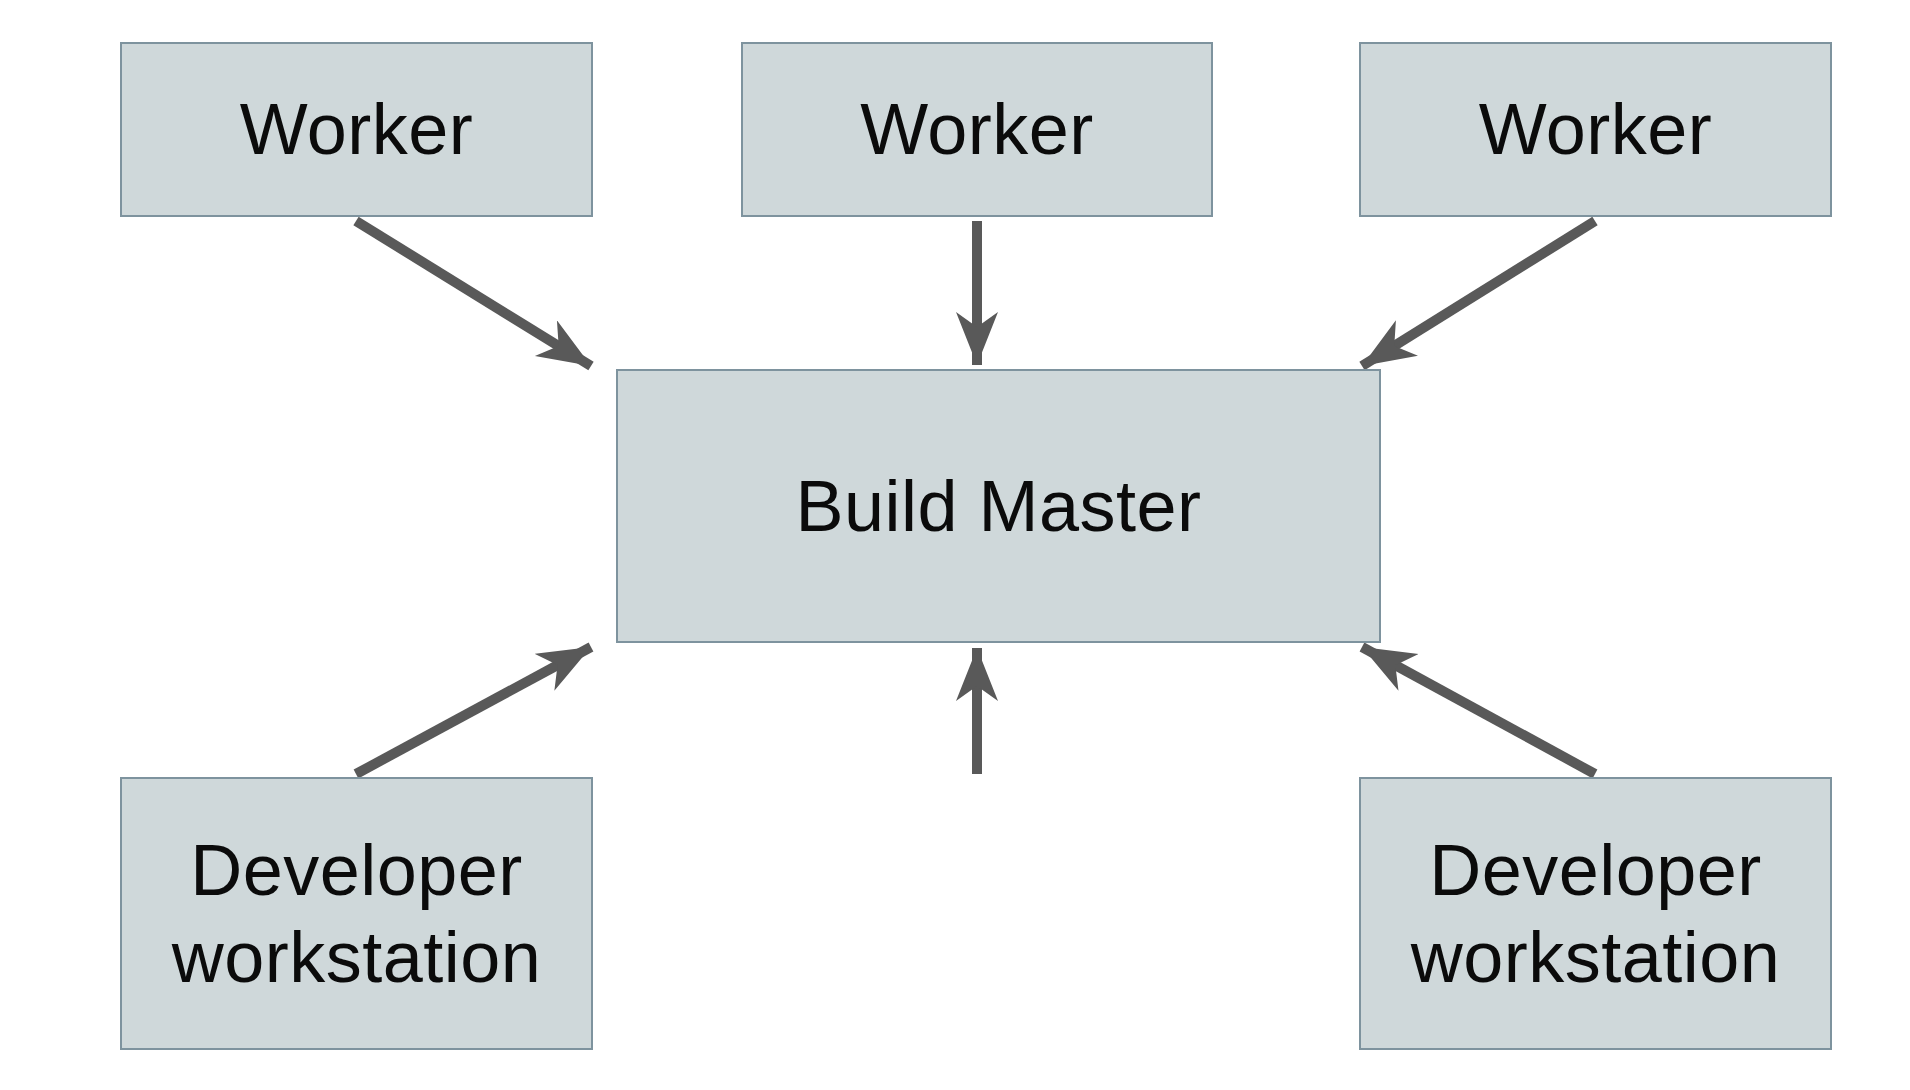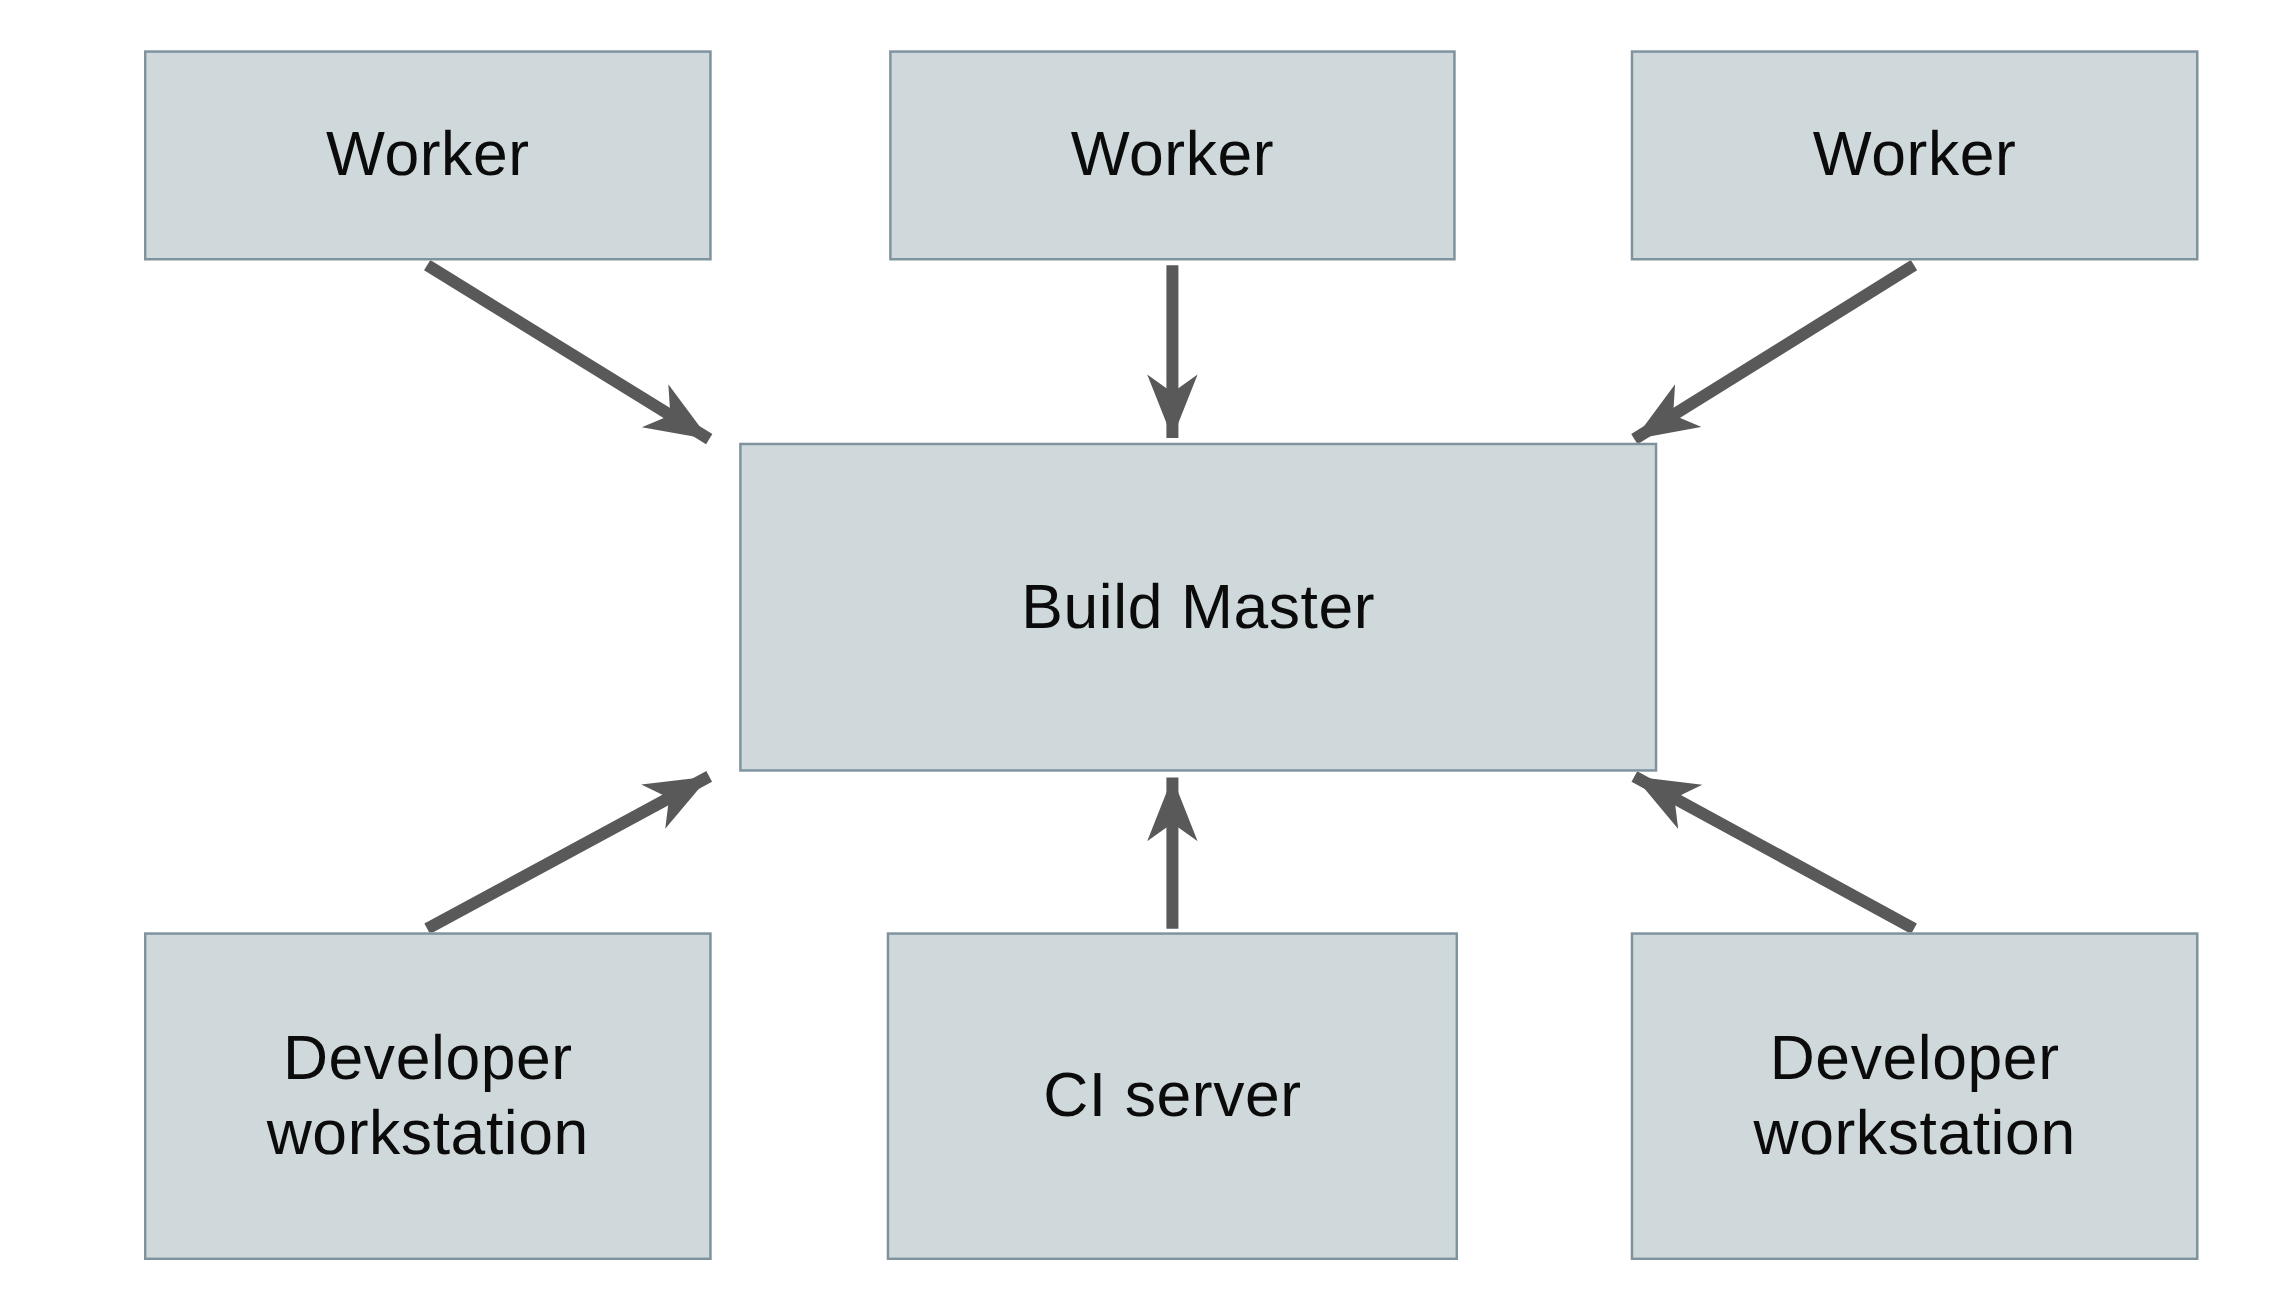--- a/index.html
+++ b/index.html
@@ -35,21 +35,21 @@
   .node {
     position: absolute;
     box-sizing: border-box;
     background: var(--node-fill, #cfd8da);
     border: 2px solid var(--node-border, #7e939e);
     display: flex;
     align-items: center;
     justify-content: center;
     text-align: center;
     color: var(--text-color, #000000);
-    font-size: 52px;
+    font-size: 72px;
     line-height: 1.2;
     letter-spacing: 0.5px;
   }
   .n-worker-1      { left: 120px;  top: 42px;  width: 473px; height: 175px; }
   .n-worker-2      { left: 741px;  top: 42px;  width: 472px; height: 175px; }
   .n-worker-3      { left: 1359px; top: 42px;  width: 473px; height: 175px; }
   .n-build-master  { left: 616px;  top: 369px; width: 765px; height: 274px; }
   .n-dev-left      { left: 120px;  top: 777px; width: 473px; height: 273px; }
   .n-ci-server     { left: 739px;  top: 777px; width: 476px; height: 273px; }
   .n-dev-right     { left: 1359px; top: 777px; width: 473px; height: 273px; }
@@ -90,21 +90,18 @@
   </div>
 
   <div class="node n-build-master">
     <span class="label">Build Master</span>
   </div>
 
   <div class="node n-dev-left">
     <span class="label">Developer workstation</span>
   </div>
 
-  <div class="node n-ci-server">
-    <span class="label">CI server</span>
-  </div>
 
   <div class="node n-dev-right">
     <span class="label">Developer workstation</span>
   </div>
 
 </div>
 
 </body></html>

